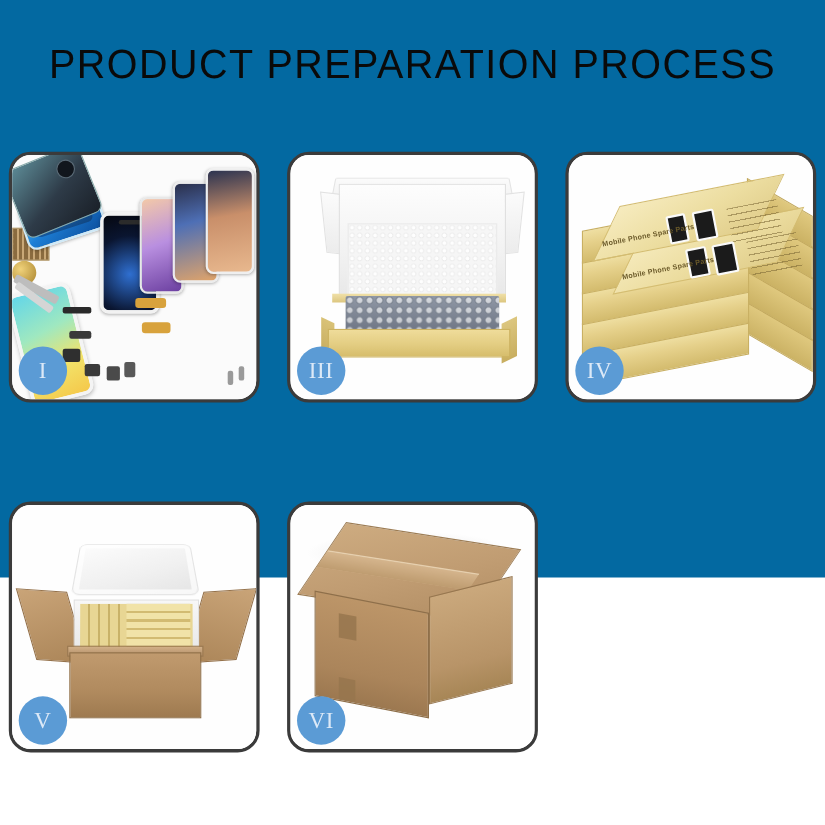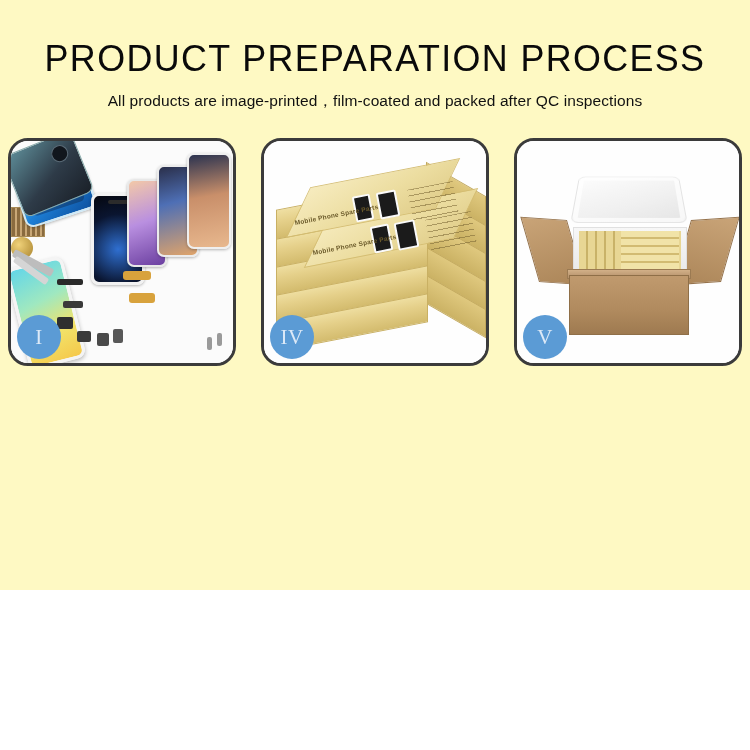--- a/index.html
+++ b/index.html
@@ -2,21 +2,21 @@
 <html><head>
 <meta charset="utf-8">
 <style>
   * { box-sizing: border-box; margin: 0; padding: 0; }
   html, body {
     width: 750px; height: 750px;
     background: #ffffff;
     font-family: "Liberation Sans", sans-serif;
     overflow: hidden;
   }
-  .page { position: relative; width: 750px; height: 590px; background:#fef9c3; }
+  .page { position: relative; width: 750px; height: 525px; background:#0369a1; }
 
   
   .header { position:absolute; left:0; top:0; width:750px; text-align:center; }
   .title {
     font-family: "Liberation Sans", sans-serif;
     font-size: 37px; font-weight: 400; color:#0a0a0a;
     letter-spacing: 1.4px; line-height: 1;
     margin-top: 40px;
     transform: scaleX(0.97); transform-origin: center;
     white-space: nowrap;
@@ -360,21 +360,20 @@
     background:radial-gradient(ellipse at 50% 50%, rgba(226,226,226,.85), rgba(255,255,255,0) 70%);
   }
 </style>
 </head>
 <body>
 
 <div class="page">
 
   <div class="header">
     <div class="title">PRODUCT PREPARATION PROCESS</div>
-    <div class="subtitle">All products are image-printed，film-coated and packed after QC inspections</div>
   </div>
 
   <div class="grid">
 
     <div class="card">
       <div class="scene p1">
         <div class="ph p1-blue"></div>
         <div class="ph p1-glass"></div>
         <div class="ph p1-p1"></div>
         <div class="ph p1-p2"></div>
@@ -394,20 +393,35 @@
         <div class="chip p1-s6"></div>
         <div class="p1-twz"></div>
         <div class="p1-twz2"></div>
         <div class="chip p1-screw1"></div>
         <div class="chip p1-screw2"></div>
       </div>
       <div class="badge">I</div>
     </div>
 
 
+    <div class="card">
+      <div class="scene p3">
+        <div class="p3-lidback"></div>
+        <div class="p3-flapL"></div>
+        <div class="p3-flapR"></div>
+        <div class="p3-lid"></div>
+        <div class="p3-foam"></div>
+        <div class="p3-rim"></div>
+        <div class="p3-bubble"></div>
+        <div class="p3-sideL"></div>
+        <div class="p3-sideR"></div>
+        <div class="p3-front"></div>
+      </div>
+      <div class="badge">III</div>
+    </div>
 
     <div class="card">
       <div class="scene p4">
         <div class="stack">
           <div class="bxr r1"></div>
           <div class="bxr r2"></div>
           <div class="bxr r3"></div>
           <div class="bxr r4"></div>
           <div class="bxr r5"></div>
           <div class="bx b1"></div>
@@ -437,15 +451,27 @@
         <div class="p5-foamlid"></div>
         <div class="p5-foambody"></div>
         <div class="p5-inner"></div>
         <div class="p5-inner2"></div>
         <div class="p5-rim"></div>
         <div class="p5-cartonfront"></div>
       </div>
       <div class="badge">V</div>
     </div>
 
+    <div class="card">
+      <div class="scene p6">
+        <div class="p6-shadow"></div>
+        <div class="p6-top"></div>
+        <div class="p6-tape"></div>
+        <div class="p6-front"></div>
+        <div class="p6-side"></div>
+        <div class="p6-sealL"></div>
+        <div class="p6-sealB"></div>
+      </div>
+      <div class="badge">VI</div>
+    </div>
 
   </div>
 </div>
 
 </body></html>

